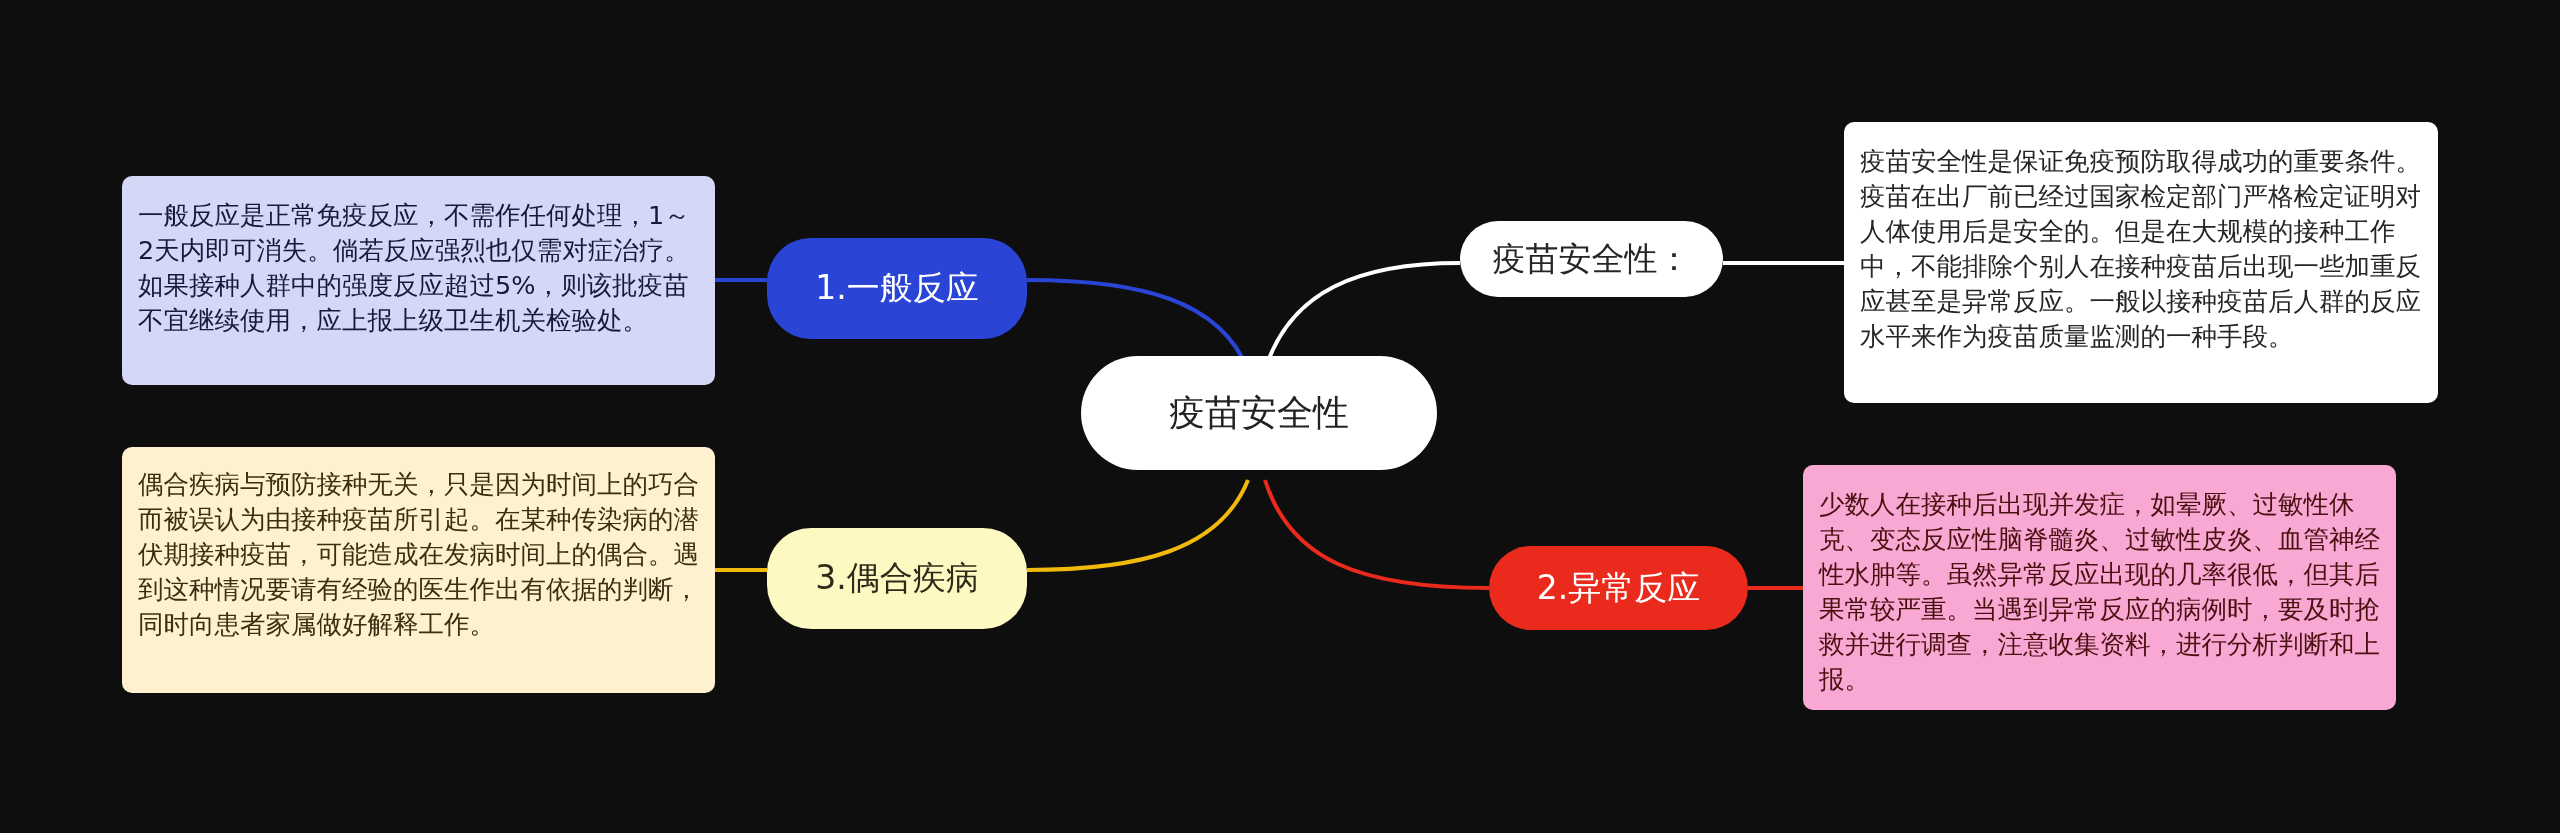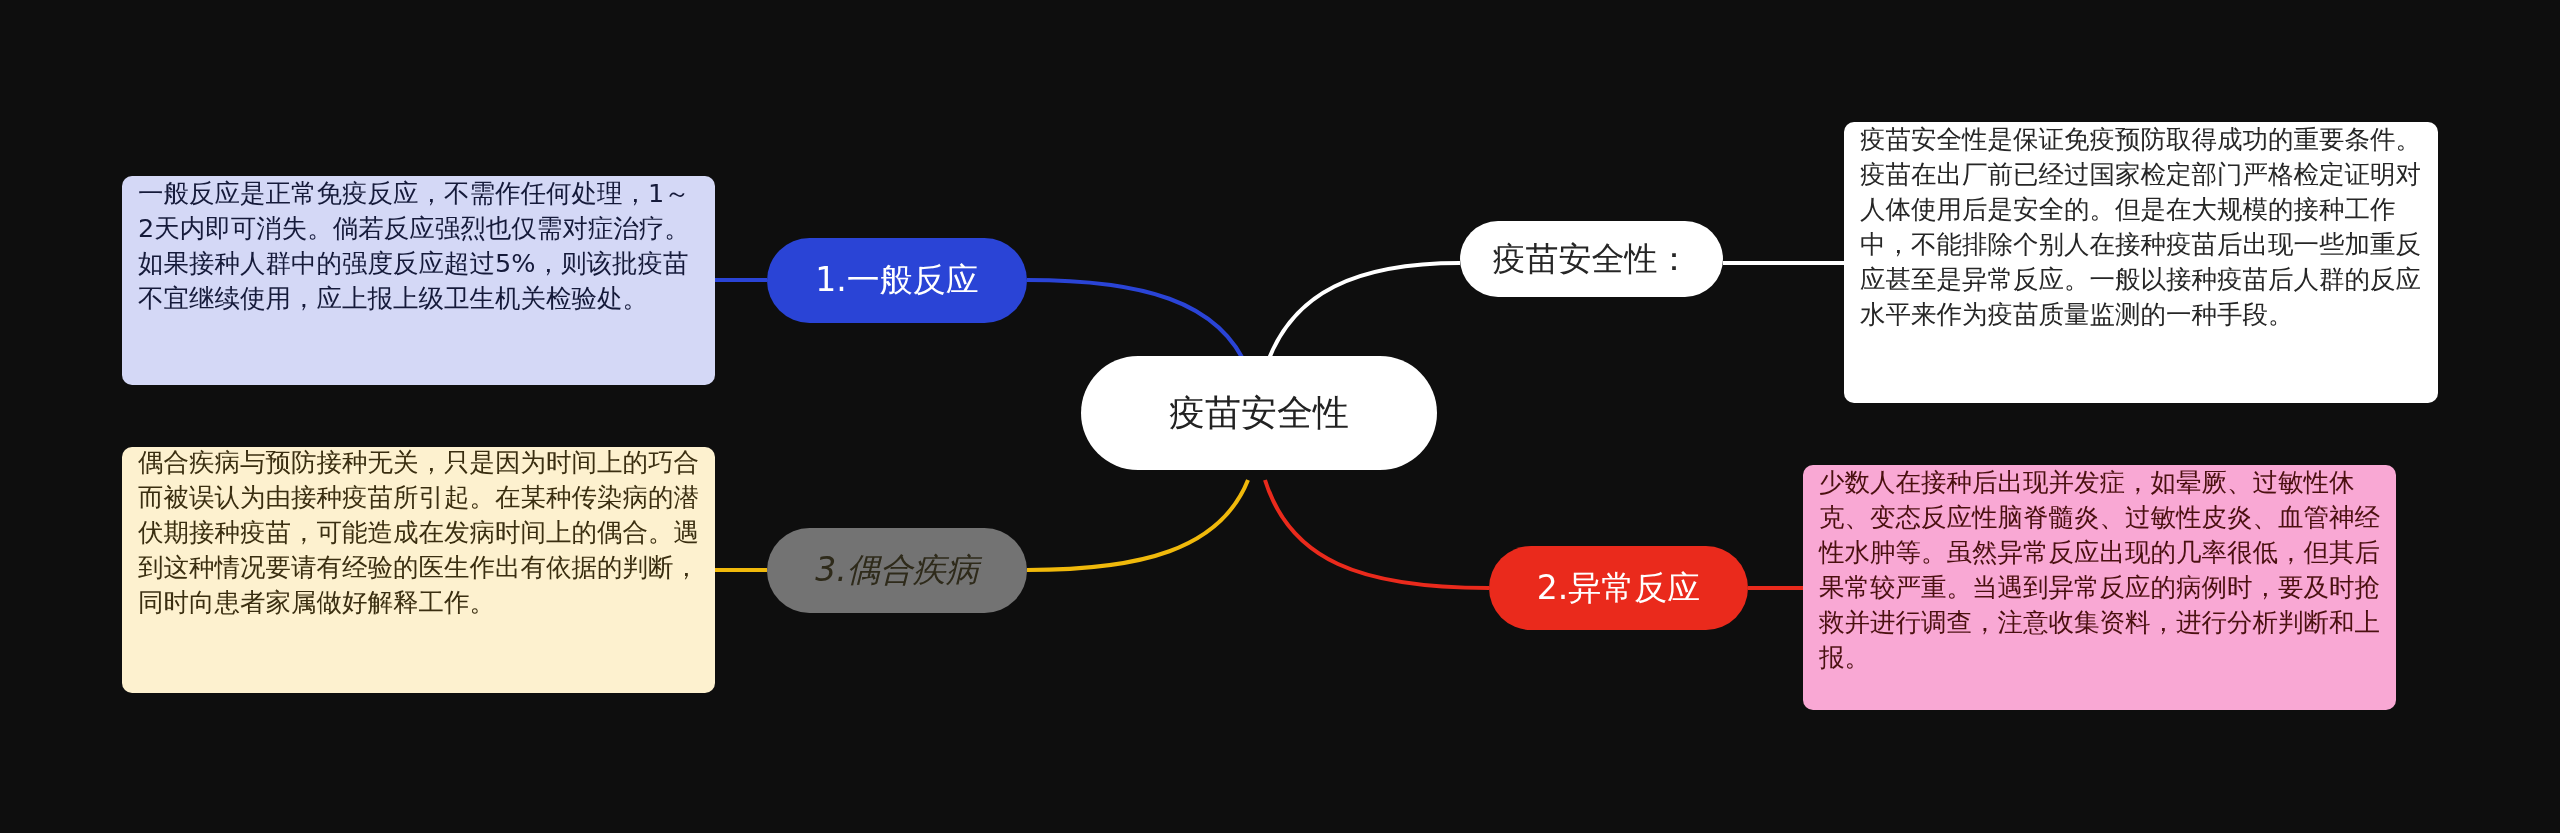--- a/index.html
+++ b/index.html
@@ -3,26 +3,26 @@
 <meta charset="utf-8">
 <style>
   html, body { margin:0; padding:0; }
   body { width:2560px; height:833px; background:#0e0e0e; position:relative; overflow:hidden;
          font-family:"DejaVu Sans","Liberation Sans",sans-serif; }
   svg.links { position:absolute; left:0; top:0; width:2560px; height:833px; }
   .node { position:absolute; display:flex; align-items:center; justify-content:center;
           border-radius:44px; box-sizing:border-box; white-space:nowrap; }
   .root { left:1081px; top:356px; width:356px; height:114px; border-radius:57px;
           background:#ffffff; color:#222; font-size:36px; }
-  .branch { height:85px; width:260px; font-size:33px; }
+  .branch { height:101px; width:260px; font-size:33px; }
   .b-blue { left:767px; top:238px; background:#2a44d6; color:#ffffff; }
-  .b-yellow { left:767px; top:528px; background:#737373; color:#2e2a1a;font-style:italic; }
+  .b-yellow { left:767px; top:528px; background:#fef9c3; color:#2e2a1a; }
   .b-white { left:1460px; top:221px; width:263px; height:76px; background:#ffffff; color:#262626; }
   .b-red { left:1489px; top:546px; width:259px; height:84px; background:#ea2a1c; color:#ffffff;text-align:center; }
-  .note { position:absolute; box-sizing:border-box; border-radius:10px; padding:0 16px;
+  .note { position:absolute; box-sizing:border-box; border-radius:10px; padding:22px 16px;
           font-size:25.5px; line-height:35px; word-break:break-all; }
   .n-blue { left:122px; top:176px; width:593px; height:209px; background:#d4d8f6; color:#151a3a; }
   .n-yellow { left:122px; top:447px; width:593px; height:246px; background:#fdf1cf; color:#3a2e10;font-family:Liberation Mono, monospace; }
   .n-white { left:1844px; top:122px; width:594px; height:281px; background:#ffffff; color:#262626; }
   .n-red { left:1803px; top:465px; width:593px; height:245px; background:#f9a8d4; color:#4a1010; }
 </style>
 </head>
 <body>
 
 <svg class="links" viewBox="0 0 2560 833">

